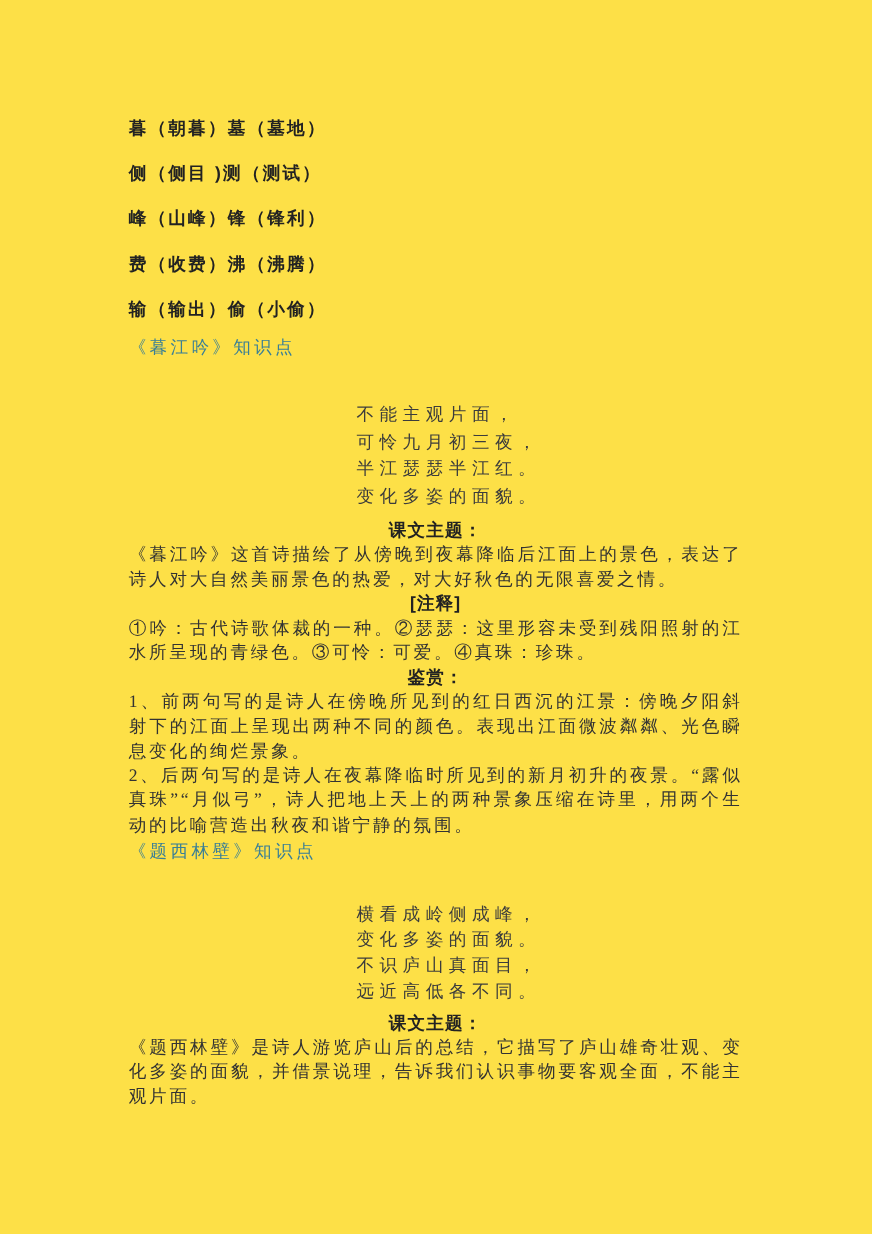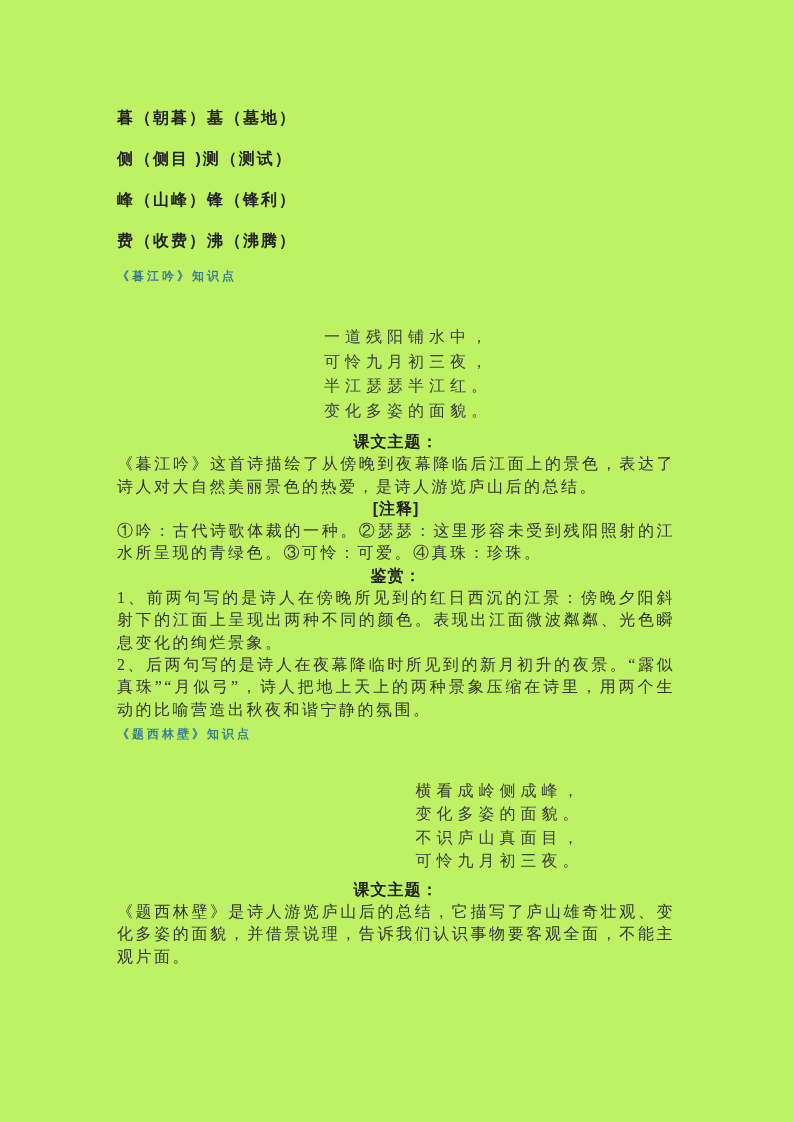--- a/index.html
+++ b/index.html
@@ -1,42 +1,42 @@
 <!DOCTYPE html>
 <html><head>
 <meta charset="utf-8">
 <style>
   html,body{margin:0;padding:0;background:#ffffff;}
   .page{
     position:relative;
     width:793px;height:1122px;
     margin:0 auto;
-    background:#bef264;
+    background:#fde047;
     box-sizing:border-box;
     padding:97px 118px 0 117px;
     overflow:hidden;
     font-family:"Liberation Serif","DejaVu Serif",serif;
     color:#2e2e2e;
   }
   .word-pairs{margin:0 0 4px 0;}
   .word-pair{
     margin:0;
     font-family:"Liberation Sans","DejaVu Sans",sans-serif;
     font-weight:bold;
     font-size:16px;
     letter-spacing:2px;
     line-height:41px;
     color:#222222;
     white-space:pre;
   }
   .section-heading{
     margin:2px 0 0 0;
     font-family:"Liberation Sans","DejaVu Sans",sans-serif;
-    font-weight:bold;
-    font-size:12px;
+    font-weight:normal;
+    font-size:16px;
     letter-spacing:3px;
     line-height:22px;
     color:#3a7f96;
   }
   .poem{margin:38px 0 8px 207px;}
   .poem-line{
     margin:0;
     font-size:16px;
     letter-spacing:5px;
     line-height:24.5px;
@@ -55,62 +55,63 @@
   }
   .block-text{
     margin:0;
     font-size:16px;
     letter-spacing:2.5px;
     line-height:22.3px;
     text-align:justify;
     color:#333333;
   }
   .poem-2{margin-top:34px;margin-bottom:6px;}
-  .poem-2 .poem-line{line-height:23.5px;text-align:center;}
+  .poem-2 .poem-line{line-height:23.5px;}
 </style>
 </head>
 <body>
 
 <div class="page">
 
   <div class="word-pairs">
     <p class="word-pair">暮（朝暮）墓（墓地）</p>
     <p class="word-pair">侧（侧目 )测（测试）</p>
     <p class="word-pair">峰（山峰）锋（锋利）</p>
     <p class="word-pair">费（收费）沸（沸腾）</p>
+    <p class="word-pair">输（输出）偷（小偷）</p>
   </div>
 
   <section>
     <h2 class="section-heading">《暮江吟》知识点</h2>
 
     <div class="poem">
-      <p class="poem-line">一道残阳铺水中，</p>
+      <p class="poem-line">不能主观片面，</p>
       <p class="poem-line">可怜九月初三夜，</p>
       <p class="poem-line">半江瑟瑟半江红。</p>
       <p class="poem-line">变化多姿的面貌。</p>
     </div>
 
     <p class="block-label">课文主题：</p>
-    <p class="block-text">《暮江吟》这首诗描绘了从傍晚到夜幕降临后江面上的景色，表达了诗人对大自然美丽景色的热爱，是诗人游览庐山后的总结。</p>
+    <p class="block-text">《暮江吟》这首诗描绘了从傍晚到夜幕降临后江面上的景色，表达了诗人对大自然美丽景色的热爱，对大好秋色的无限喜爱之情。</p>
 
     <p class="block-label">[注释]</p>
     <p class="block-text">①吟：古代诗歌体裁的一种。②瑟瑟：这里形容未受到残阳照射的江水所呈现的青绿色。③可怜：可爱。④真珠：珍珠。</p>
 
     <p class="block-label">鉴赏：</p>
     <p class="block-text">1、前两句写的是诗人在傍晚所见到的红日西沉的江景：傍晚夕阳斜射下的江面上呈现出两种不同的颜色。表现出江面微波粼粼、光色瞬息变化的绚烂景象。</p>
     <p class="block-text">2、后两句写的是诗人在夜幕降临时所见到的新月初升的夜景。“露似真珠”“月似弓”，诗人把地上天上的两种景象压缩在诗里，用两个生动的比喻营造出秋夜和谐宁静的氛围。</p>
   </section>
 
   <section>
     <h2 class="section-heading">《题西林壁》知识点</h2>
 
     <div class="poem poem-2">
       <p class="poem-line">横看成岭侧成峰，</p>
       <p class="poem-line">变化多姿的面貌。</p>
       <p class="poem-line">不识庐山真面目，</p>
-      <p class="poem-line">可怜九月初三夜。</p>
+      <p class="poem-line">远近高低各不同。</p>
     </div>
 
     <p class="block-label">课文主题：</p>
     <p class="block-text">《题西林壁》是诗人游览庐山后的总结，它描写了庐山雄奇壮观、变化多姿的面貌，并借景说理，告诉我们认识事物要客观全面，不能主观片面。</p>
   </section>
 
 </div>
 
 </body></html>

